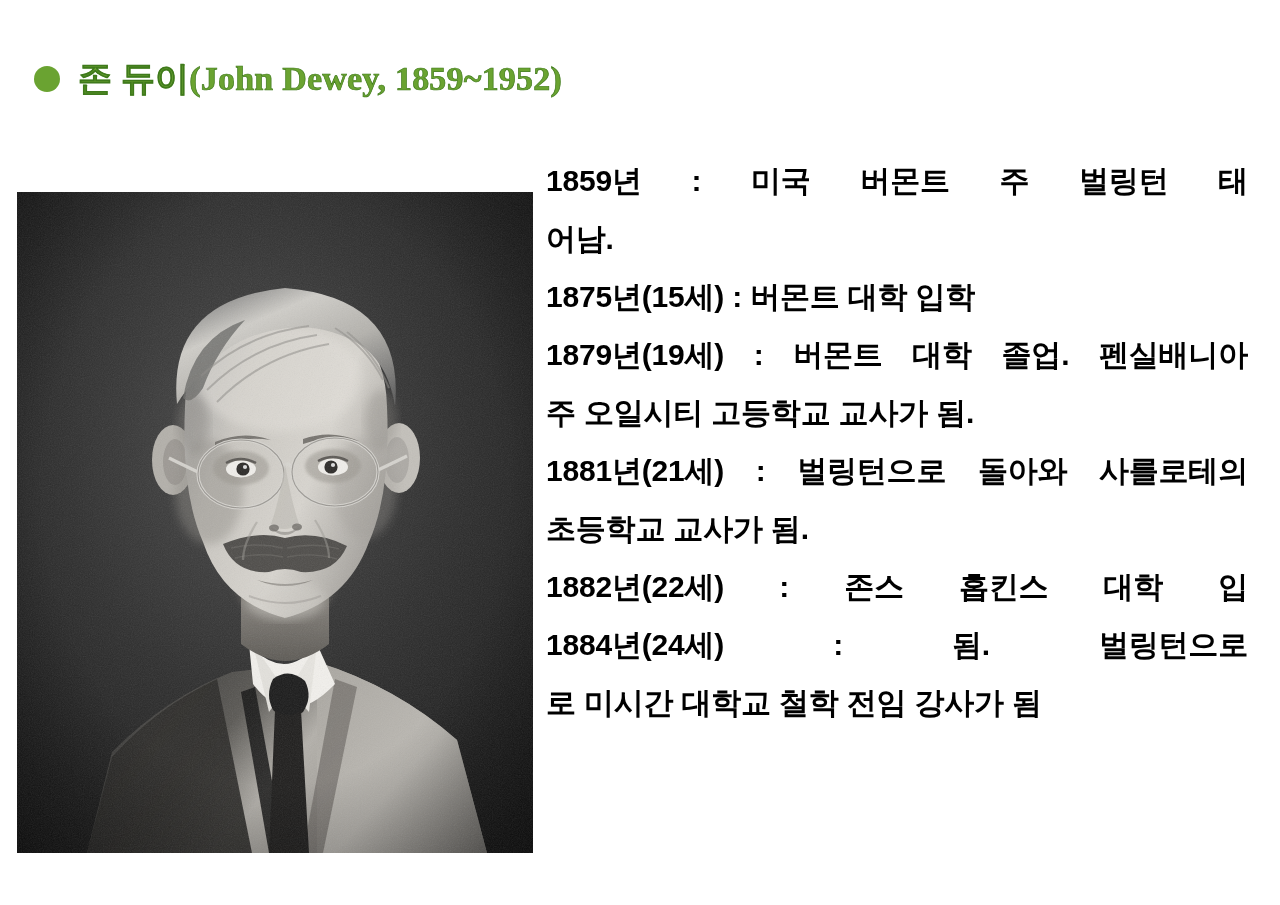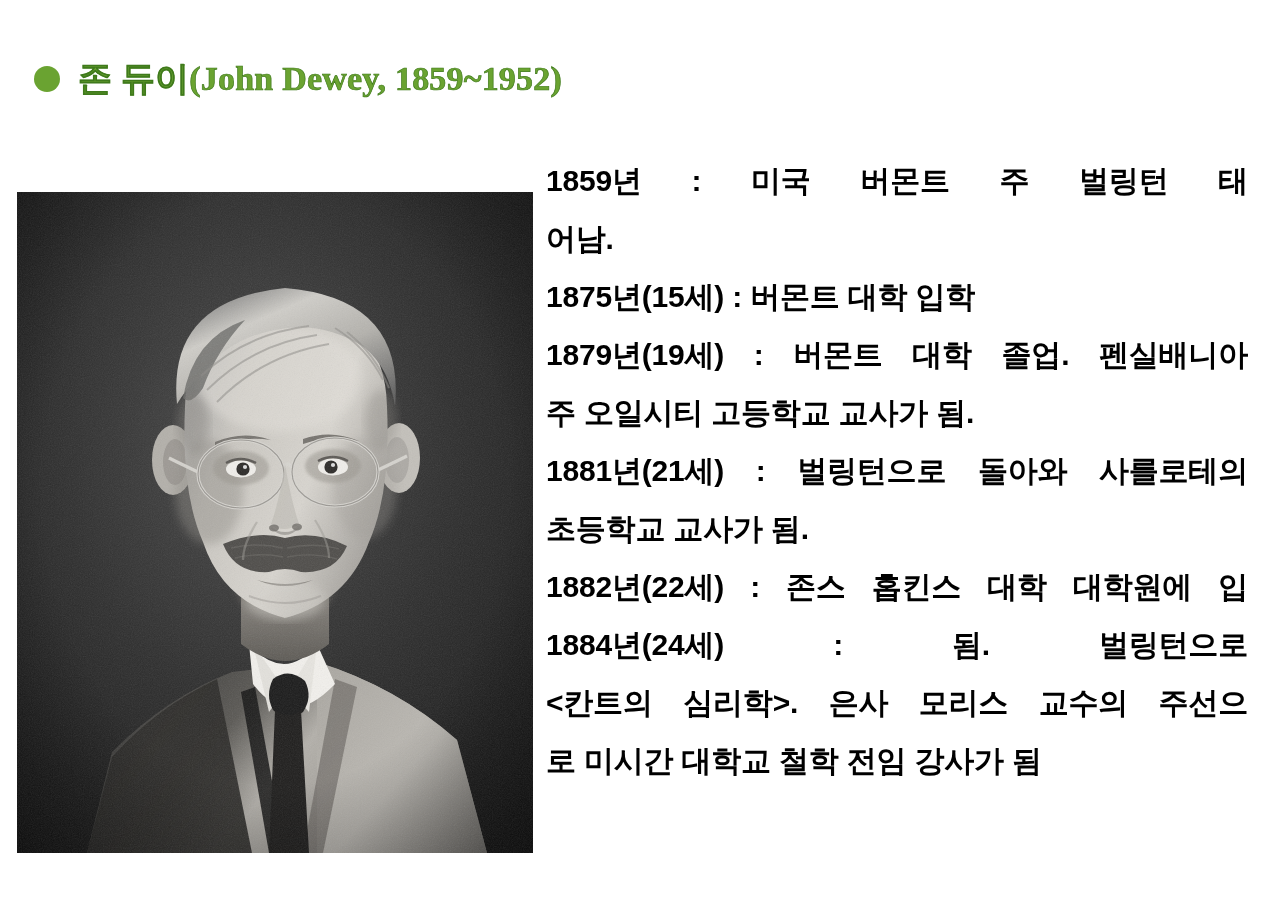--- a/index.html
+++ b/index.html
@@ -289,33 +289,24 @@
         <span class="w">돌아와</span>
         <span class="w">사를로테의</span>
       </div>
     <div class="bio-line flush">초등학교 교사가 됨.</div>
     <div class="bio-line">
         <span class="w">1882년(22세)</span>
         <span class="w">:</span>
         <span class="w">존스</span>
         <span class="w">홉킨스</span>
         <span class="w">대학</span>
-        <span class="w">대학원에</span>
         <span class="w">입</span>
       </div>
     <div class="bio-line">
         <span class="w">1884년(24세)</span>
         <span class="w">:</span>
         <span class="w">됨.</span>
         <span class="w">벌링턴으로</span>
       </div>
-    <div class="bio-line">
-        <span class="w">&lt;칸트의</span>
-        <span class="w">심리학&gt;.</span>
-        <span class="w">은사</span>
-        <span class="w">모리스</span>
-        <span class="w">교수의</span>
-        <span class="w">주선으</span>
-      </div>
     <div class="bio-line flush">로 미시간 대학교 철학 전임 강사가 됨</div>
   </div>
 
 </div>
 
 </body></html>

